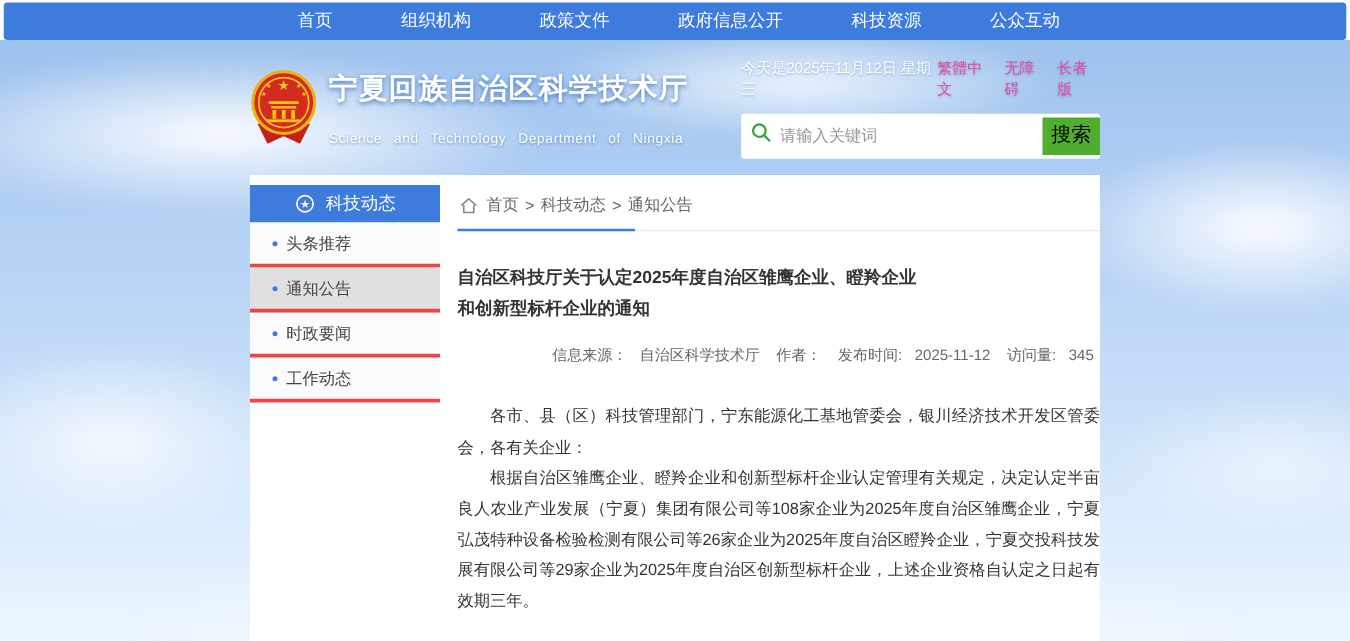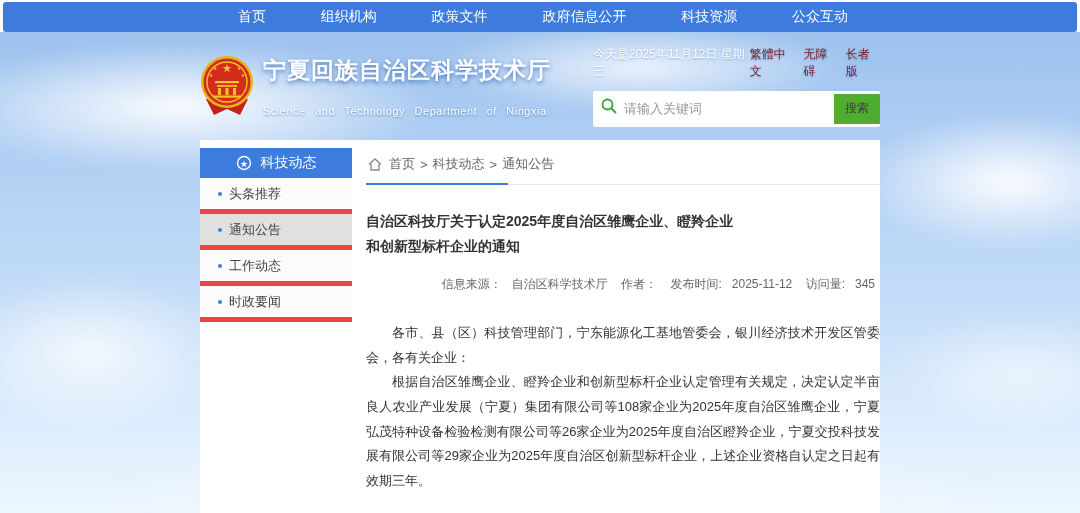--- a/index.html
+++ b/index.html
@@ -36,39 +36,39 @@
   .brand { display:flex; align-items:center; gap:9px; cursor:pointer; }
   .brand-text { display:flex; flex-direction:column; }
   .site-title { font-size:23px; font-weight:bold; color:#ffffff; letter-spacing:1px;
                 text-shadow:0 2px 4px rgba(20,76,168,.65); white-space:nowrap; }
   .site-subtitle { font-size:11px; color:#ffffff; letter-spacing:.5px; word-spacing:6px;
                    margin-top:19px; text-shadow:0 1px 2px rgba(20,76,168,.55); white-space:nowrap; }
   .header-right { width:287px; display:flex; flex-direction:column; }
   .date-row { display:flex; justify-content:space-between; align-items:center;
               font-size:12px; color:#ffffff; text-shadow:0 1px 2px rgba(40,90,170,.4); }
   .quick-links { display:flex; gap:8px; }
-  .quick-links a { color:#7f1d1d; text-decoration:none; cursor:pointer; }
+  .quick-links a { color:#ec4899; text-decoration:none; cursor:pointer; }
   .search-bar { margin-top:11px; height:36px; display:flex; background:#ffffff;
                 border-radius:2px; overflow:hidden; align-items:center; position:relative; }
   .search-icon { position:absolute; left:8px; top:7px; width:16px; height:16px; }
   .search-bar input { flex:1; height:30px; border:none; outline:none; padding:0 6px 0 31px;
                       font-size:13px; color:#333; font-family:inherit; }
   .search-bar input::placeholder { color:#999; }
   .search-btn { width:46px; height:30px; border:none; background:var(--search_green,#4fae2f);
-                color:#404040; font-size:12px; cursor:pointer; font-family:inherit; }
+                color:#000000; font-size:16px; cursor:pointer; font-family:inherit; }
 
   
   .main-panel { position:relative; z-index:2; width:680px; margin:0 auto; background:#ffffff;
                 min-height:373px; display:flex; padding:8px 0 20px 0; }
   .sidebar { width:152px; flex-shrink:0; }
   .sidebar-header { height:30px; background:var(--nav_blue,#3d7bdd); color:#fff; font-size:14px;
                     display:flex; align-items:center; justify-content:center; gap:9px; }
   .sidebar-menu { list-style:none; background:#fbfbfb; }
   .menu-item { height:36px; display:flex; align-items:center; gap:7px; padding-left:18px;
-               border-bottom:5px solid #ef4444; font-size:13px; color:#444; cursor:pointer; }
+               border-bottom:3px solid #ef4444; font-size:13px; color:#444; cursor:pointer; }
   .menu-item .dot { width:4px; height:4px; background:var(--nav_blue,#3d7bdd); border-radius:50%; flex-shrink:0; }
   .menu-item.active { background:var(--active_item_bg,#e0e0e0); }
 
   .content { flex:1; padding-left:14px; position:relative; }
   .breadcrumb { position:relative; display:flex; align-items:center; gap:5px;
                 padding:7px 0 11px 2px; border-bottom:1px solid #e8e8e8;
                 font-size:13px; color:#666; }
   .breadcrumb a { color:#666; text-decoration:none; cursor:pointer; }
   .crumb-underline { position:absolute; left:0; bottom:-1px; width:142px; height:2px;
                      background:var(--nav_blue,#3d7bdd); }
@@ -163,25 +163,25 @@
       <li class="menu-item">
         <span class="dot"></span>
         <span>头条推荐</span>
       </li>
       <li class="menu-item active">
         <span class="dot"></span>
         <span>通知公告</span>
       </li>
       <li class="menu-item">
         <span class="dot"></span>
+        <span>时政要闻</span>
+      </li>
+      <li class="menu-item">
+        <span class="dot"></span>
         <span>工作动态</span>
-      </li>
-      <li class="menu-item">
-        <span class="dot"></span>
-        <span>时政要闻</span>
       </li>
     </ul>
   </aside>
 
   <section class="content">
     <div class="breadcrumb">
       <svg class="home-icon" viewBox="0 0 14 13">
         <path d="M1 6.5 L7 1 L13 6.5 M3 6 L3 12 L11 12 L11 6" fill="none" stroke="#888" stroke-width="1.3"></path>
       </svg>
       <a>首页</a>

